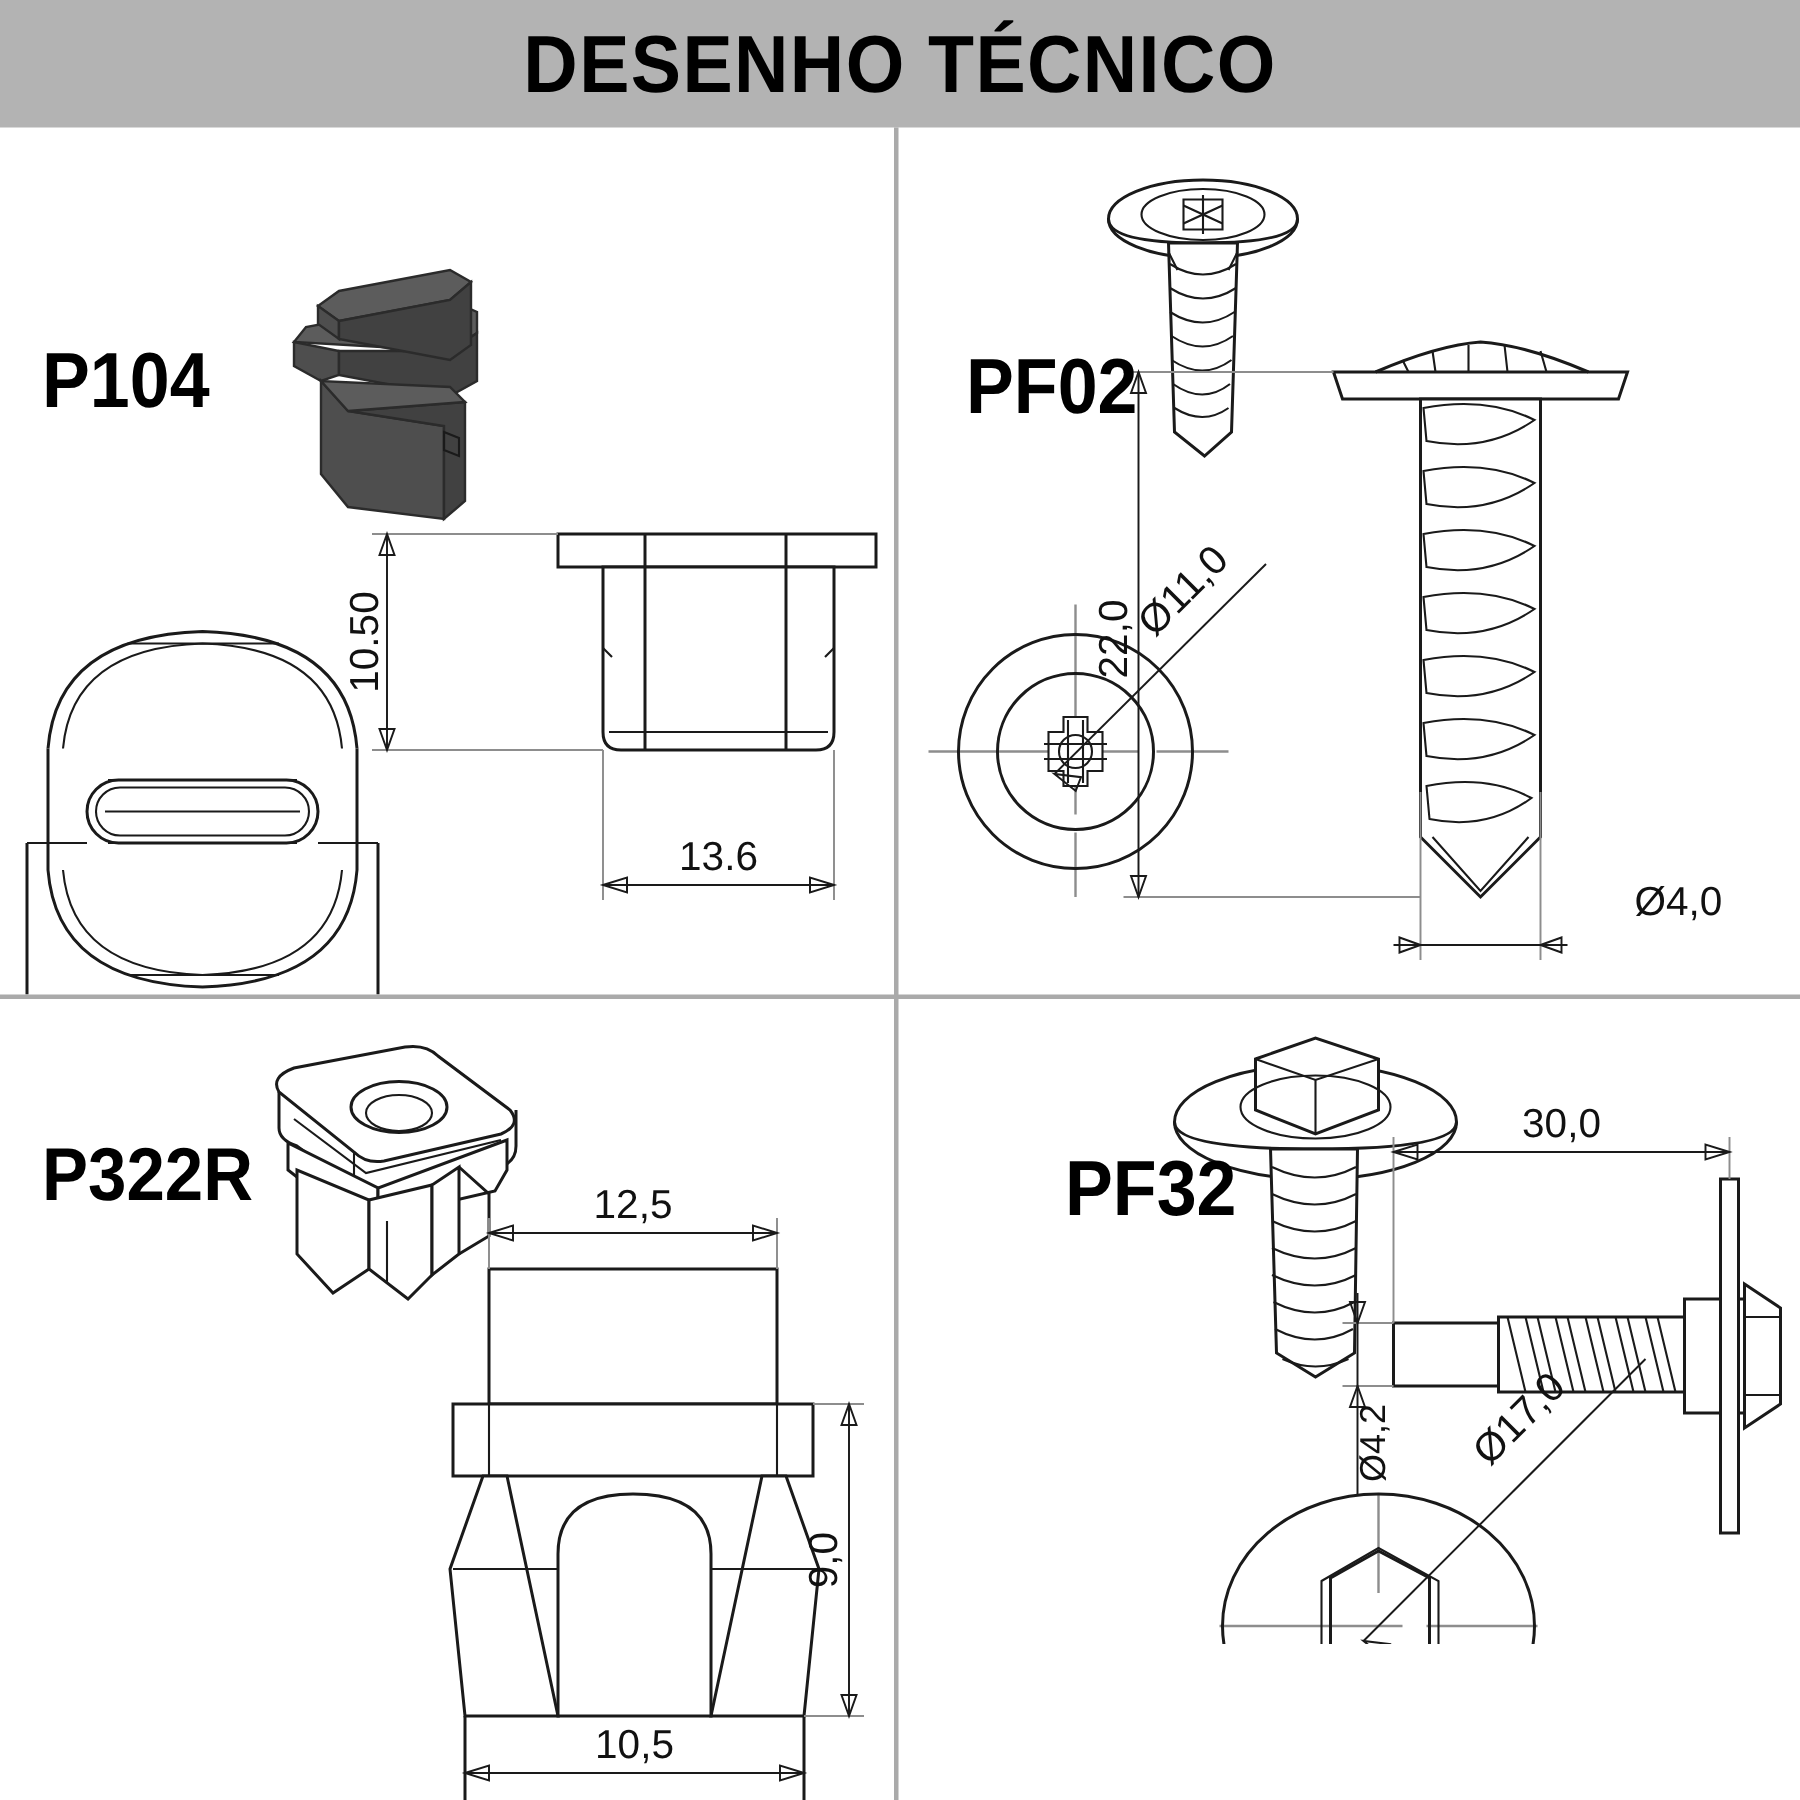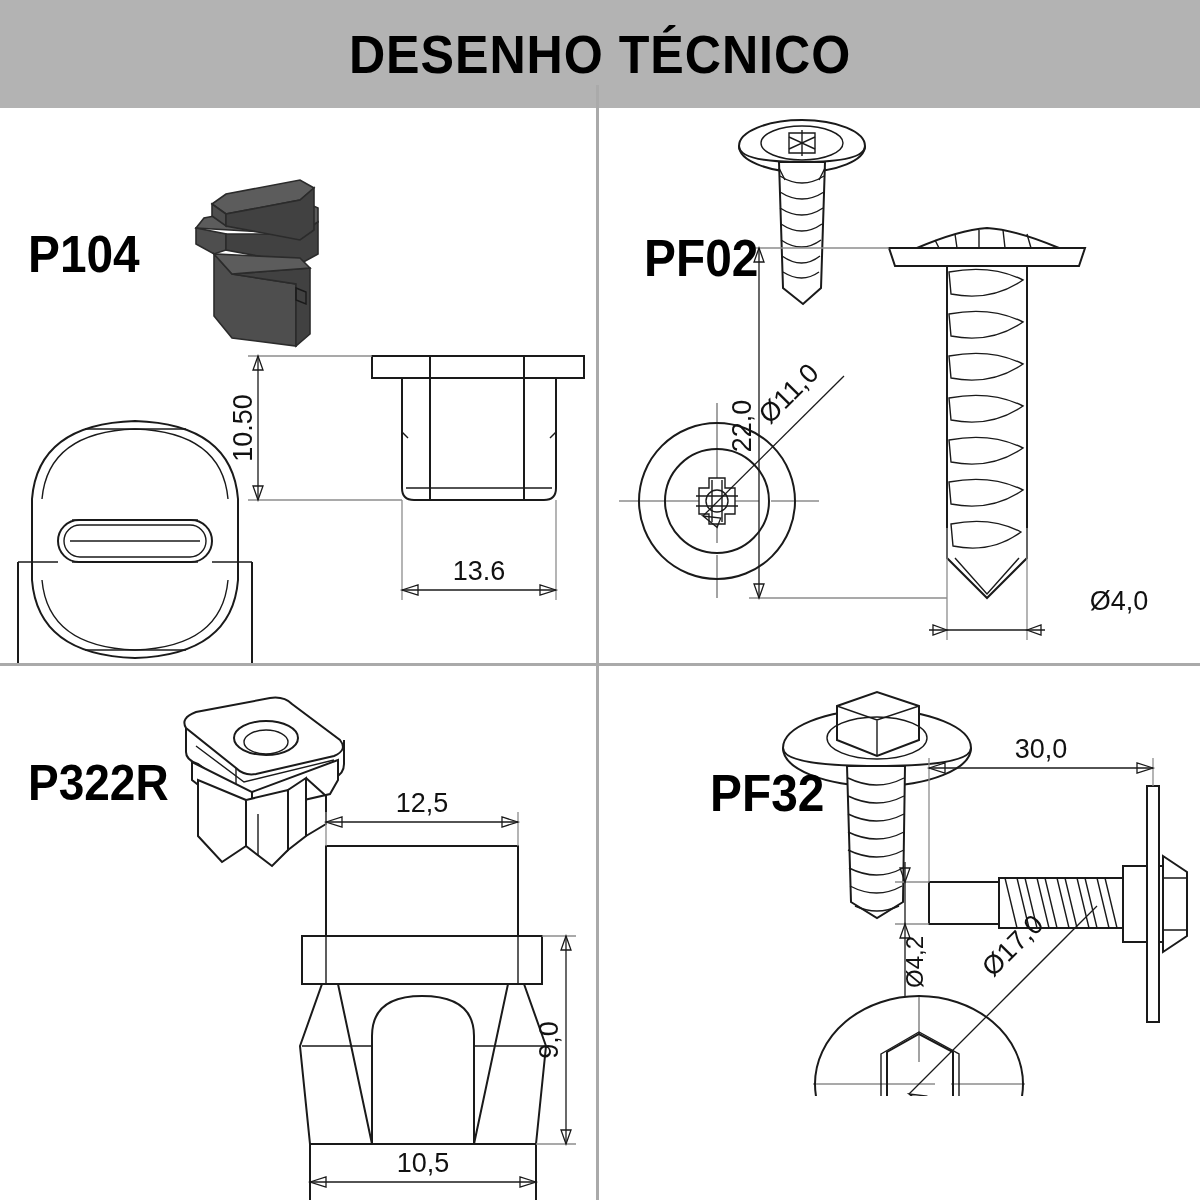--- a/index.html
+++ b/index.html
@@ -1,21 +1,21 @@
 <!DOCTYPE html>
 <html><head>
 <meta charset="utf-8">
 <style>
   html,body{margin:0;padding:0;background:#fff;}
   body{width:1200px;height:1200px;overflow:hidden;
        font-family:"Liberation Sans","DejaVu Sans",sans-serif;}
   .sheet{position:relative;width:1200px;height:1200px;background:#ffffff;}
 
   
-  .header{position:absolute;left:0;top:0;width:1200px;height:108px;
+  .header{position:absolute;left:0;top:0;width:1200px;height:85px;
           background:#b3b3b3;display:flex;align-items:center;justify-content:center;text-align:right;}
   .header-title{font-family:"Liberation Sans Narrow","Liberation Sans",sans-serif;
                 font-weight:bold;font-size:54px;letter-spacing:1px;color:#000;
                 transform:scaleX(0.93);white-space:nowrap;}
 
   
   .v-div{position:absolute;left:596px;top:85px;width:3px;height:1115px;background:#aaaaaa;}
   .h-div{position:absolute;left:0;top:663px;width:1200px;height:3px;background:#aaaaaa;}
 
   

